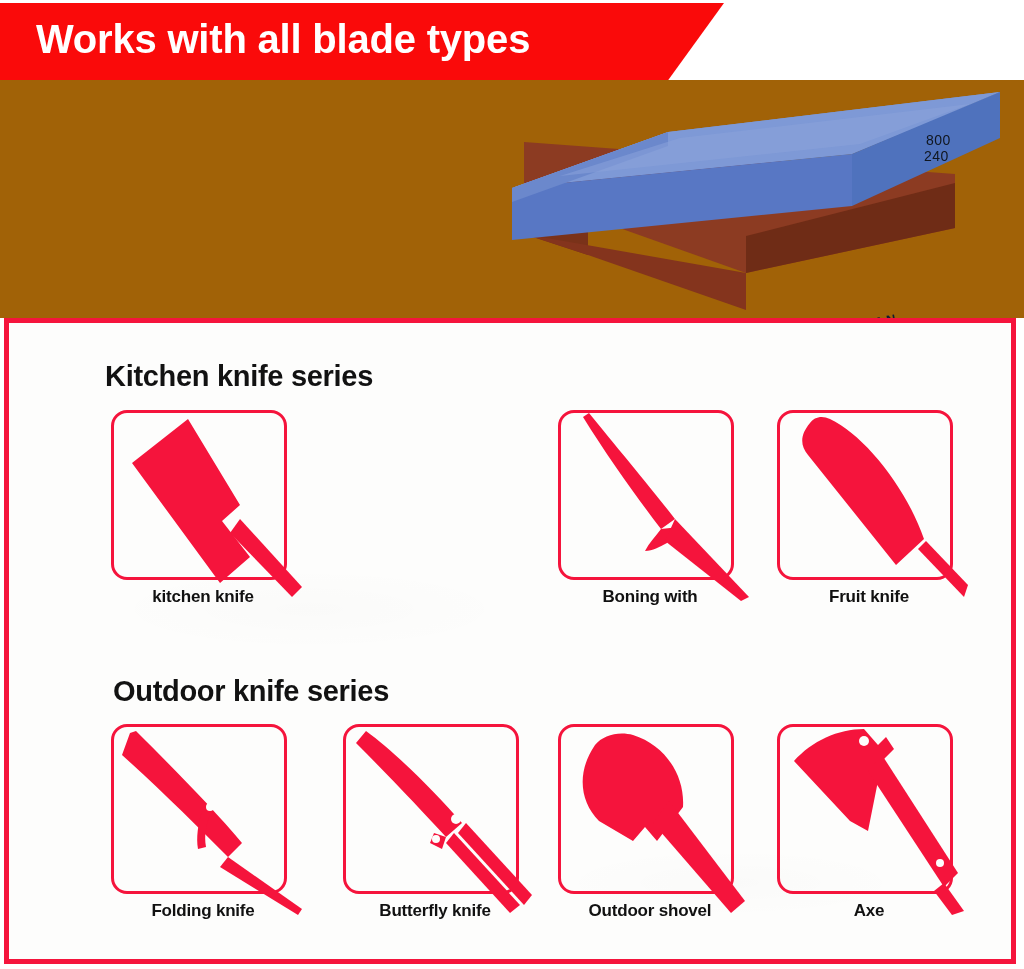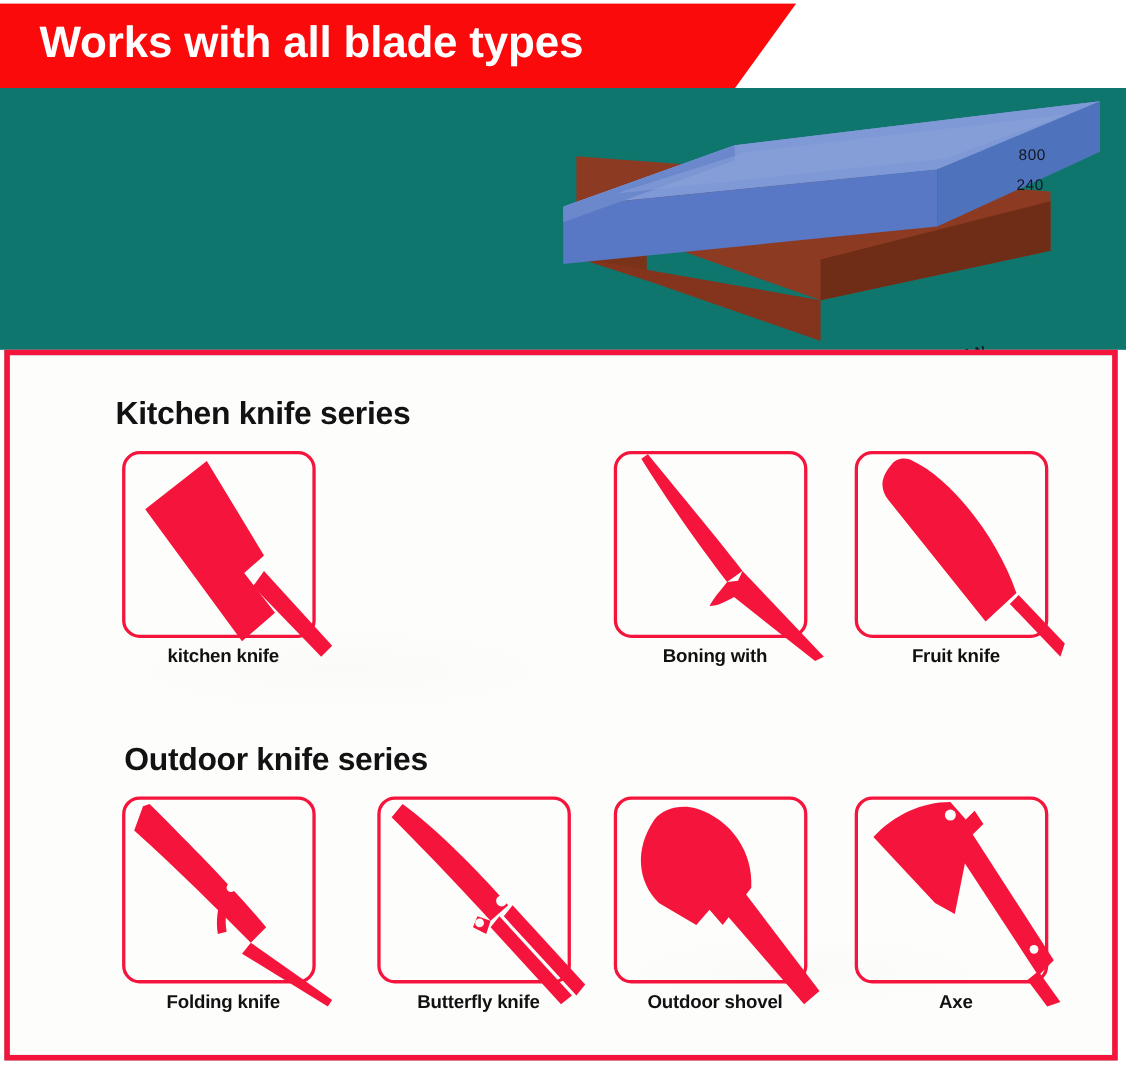--- a/index.html
+++ b/index.html
@@ -44,21 +44,21 @@
     font-family: "Liberation Sans", sans-serif;
   }
 
   
   .product-area {
     position: absolute;
     left: 0;
     top: 80px;
     width: 1024px;
     height: 238px;
-    background: #0f766e;
+    background: #a16207;
   }
   .stone {
     position: absolute;
     left: 500px;
     top: 8px;
     width: 520px;
     height: 225px;
   }
   .stone svg { display: block; }
   .stone-brand {
@@ -74,21 +74,21 @@
     white-space: nowrap;
   }
   .grit-top, .grit-bottom {
     position: absolute;
     font-size: 14px;
     color: #10161f;
     font-family: "Liberation Sans", sans-serif;
     letter-spacing: 0.5px;
   }
   .grit-top { left: 426px; top: 44px; }
-  .grit-bottom { left: 424px; top: 72px; }
+  .grit-bottom { left: 424px; top: 60px; }
 
   
   .panel {
     position: absolute;
     left: 4px;
     top: 318px;
     width: 1012px;
     height: 646px;
     border: 5px solid #f5143c;
     box-sizing: border-box;

